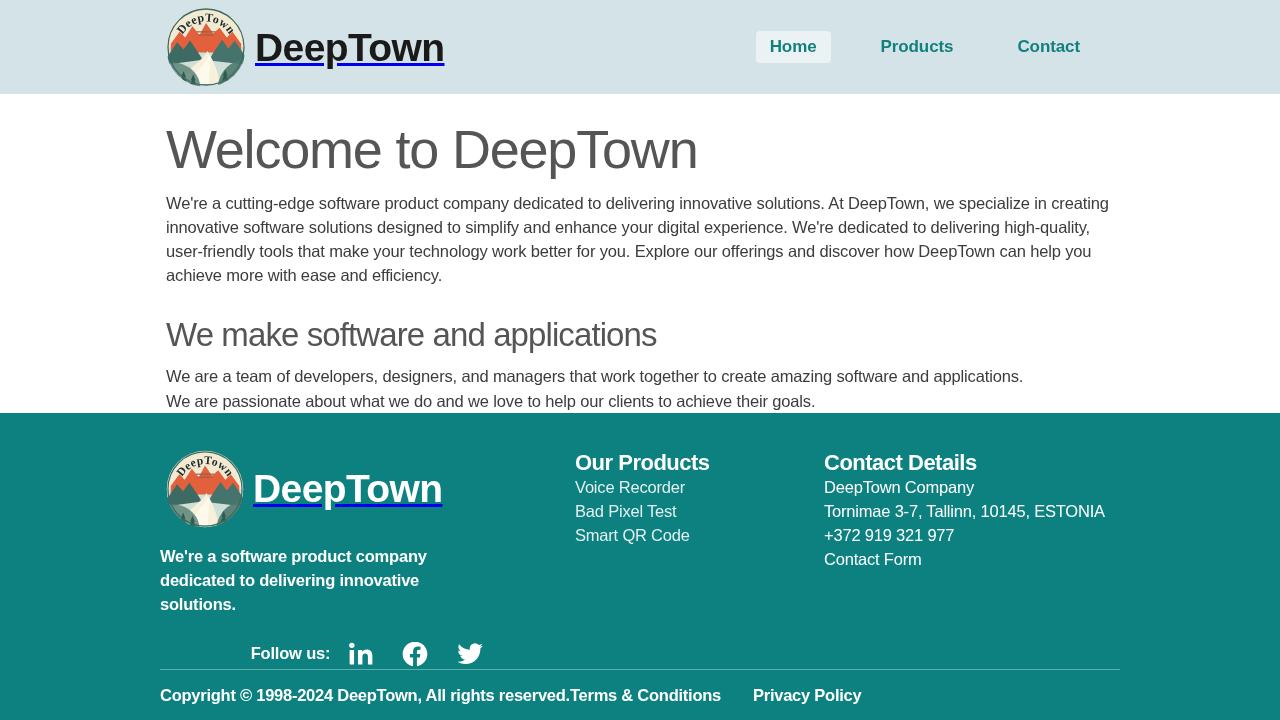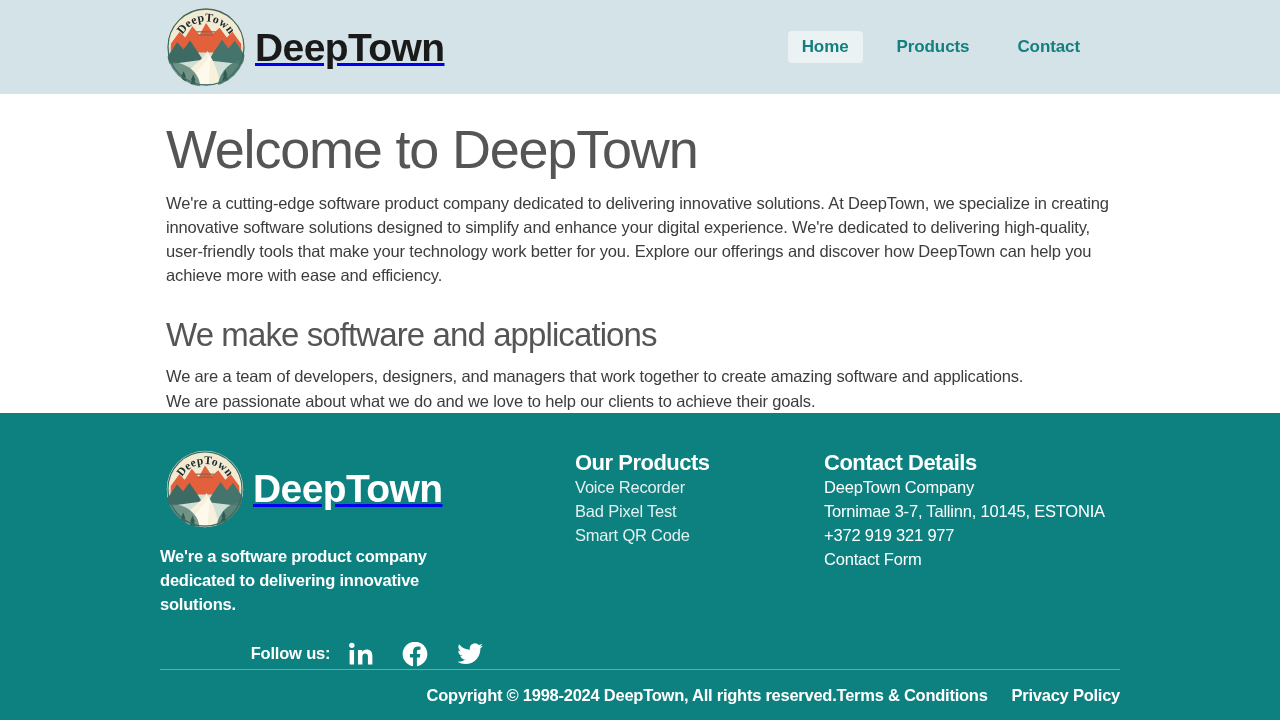--- a/index.html
+++ b/index.html
@@ -57,21 +57,21 @@
     border-radius: 50%;
     overflow: hidden;
     flex: 0 0 80px;
     display: block;
   }
   .logo.small { width: 78px; height: 78px; flex-basis: 78px; }
 
   nav.main-nav {
     display: flex;
     align-items: center;
-    gap: 20px;
+    gap: 36px;
   }
 
   nav.main-nav a {
     font-size: 17px;
     font-weight: 600;
     color: #14807d;
     text-decoration: none;
     padding: 7px 14px;
     border-radius: 4px;
     letter-spacing: -0.1px;
@@ -226,33 +226,33 @@
     color: #ffffff;
   }
 
   
   .footer-bottom {
     border-top: 1.5px solid #5bb0ae;
     height: 52px;
     flex: 0 0 52px;
     display: flex;
     align-items: center;
-    justify-content: flex-end;
+    justify-content: flex-start;
   }
 
   .copyright {
     font-size: 16.5px;
     font-weight: 700;
     letter-spacing: -0.25px;
     color: #ffffff;
   }
 
   .legal-links {
     display: flex;
-    gap: 24px;
+    gap: 32px;
   }
 
   .legal-links a {
     font-size: 16.5px;
     font-weight: 700;
     letter-spacing: -0.25px;
     color: #ffffff;
     text-decoration: none;
   }
 </style>

